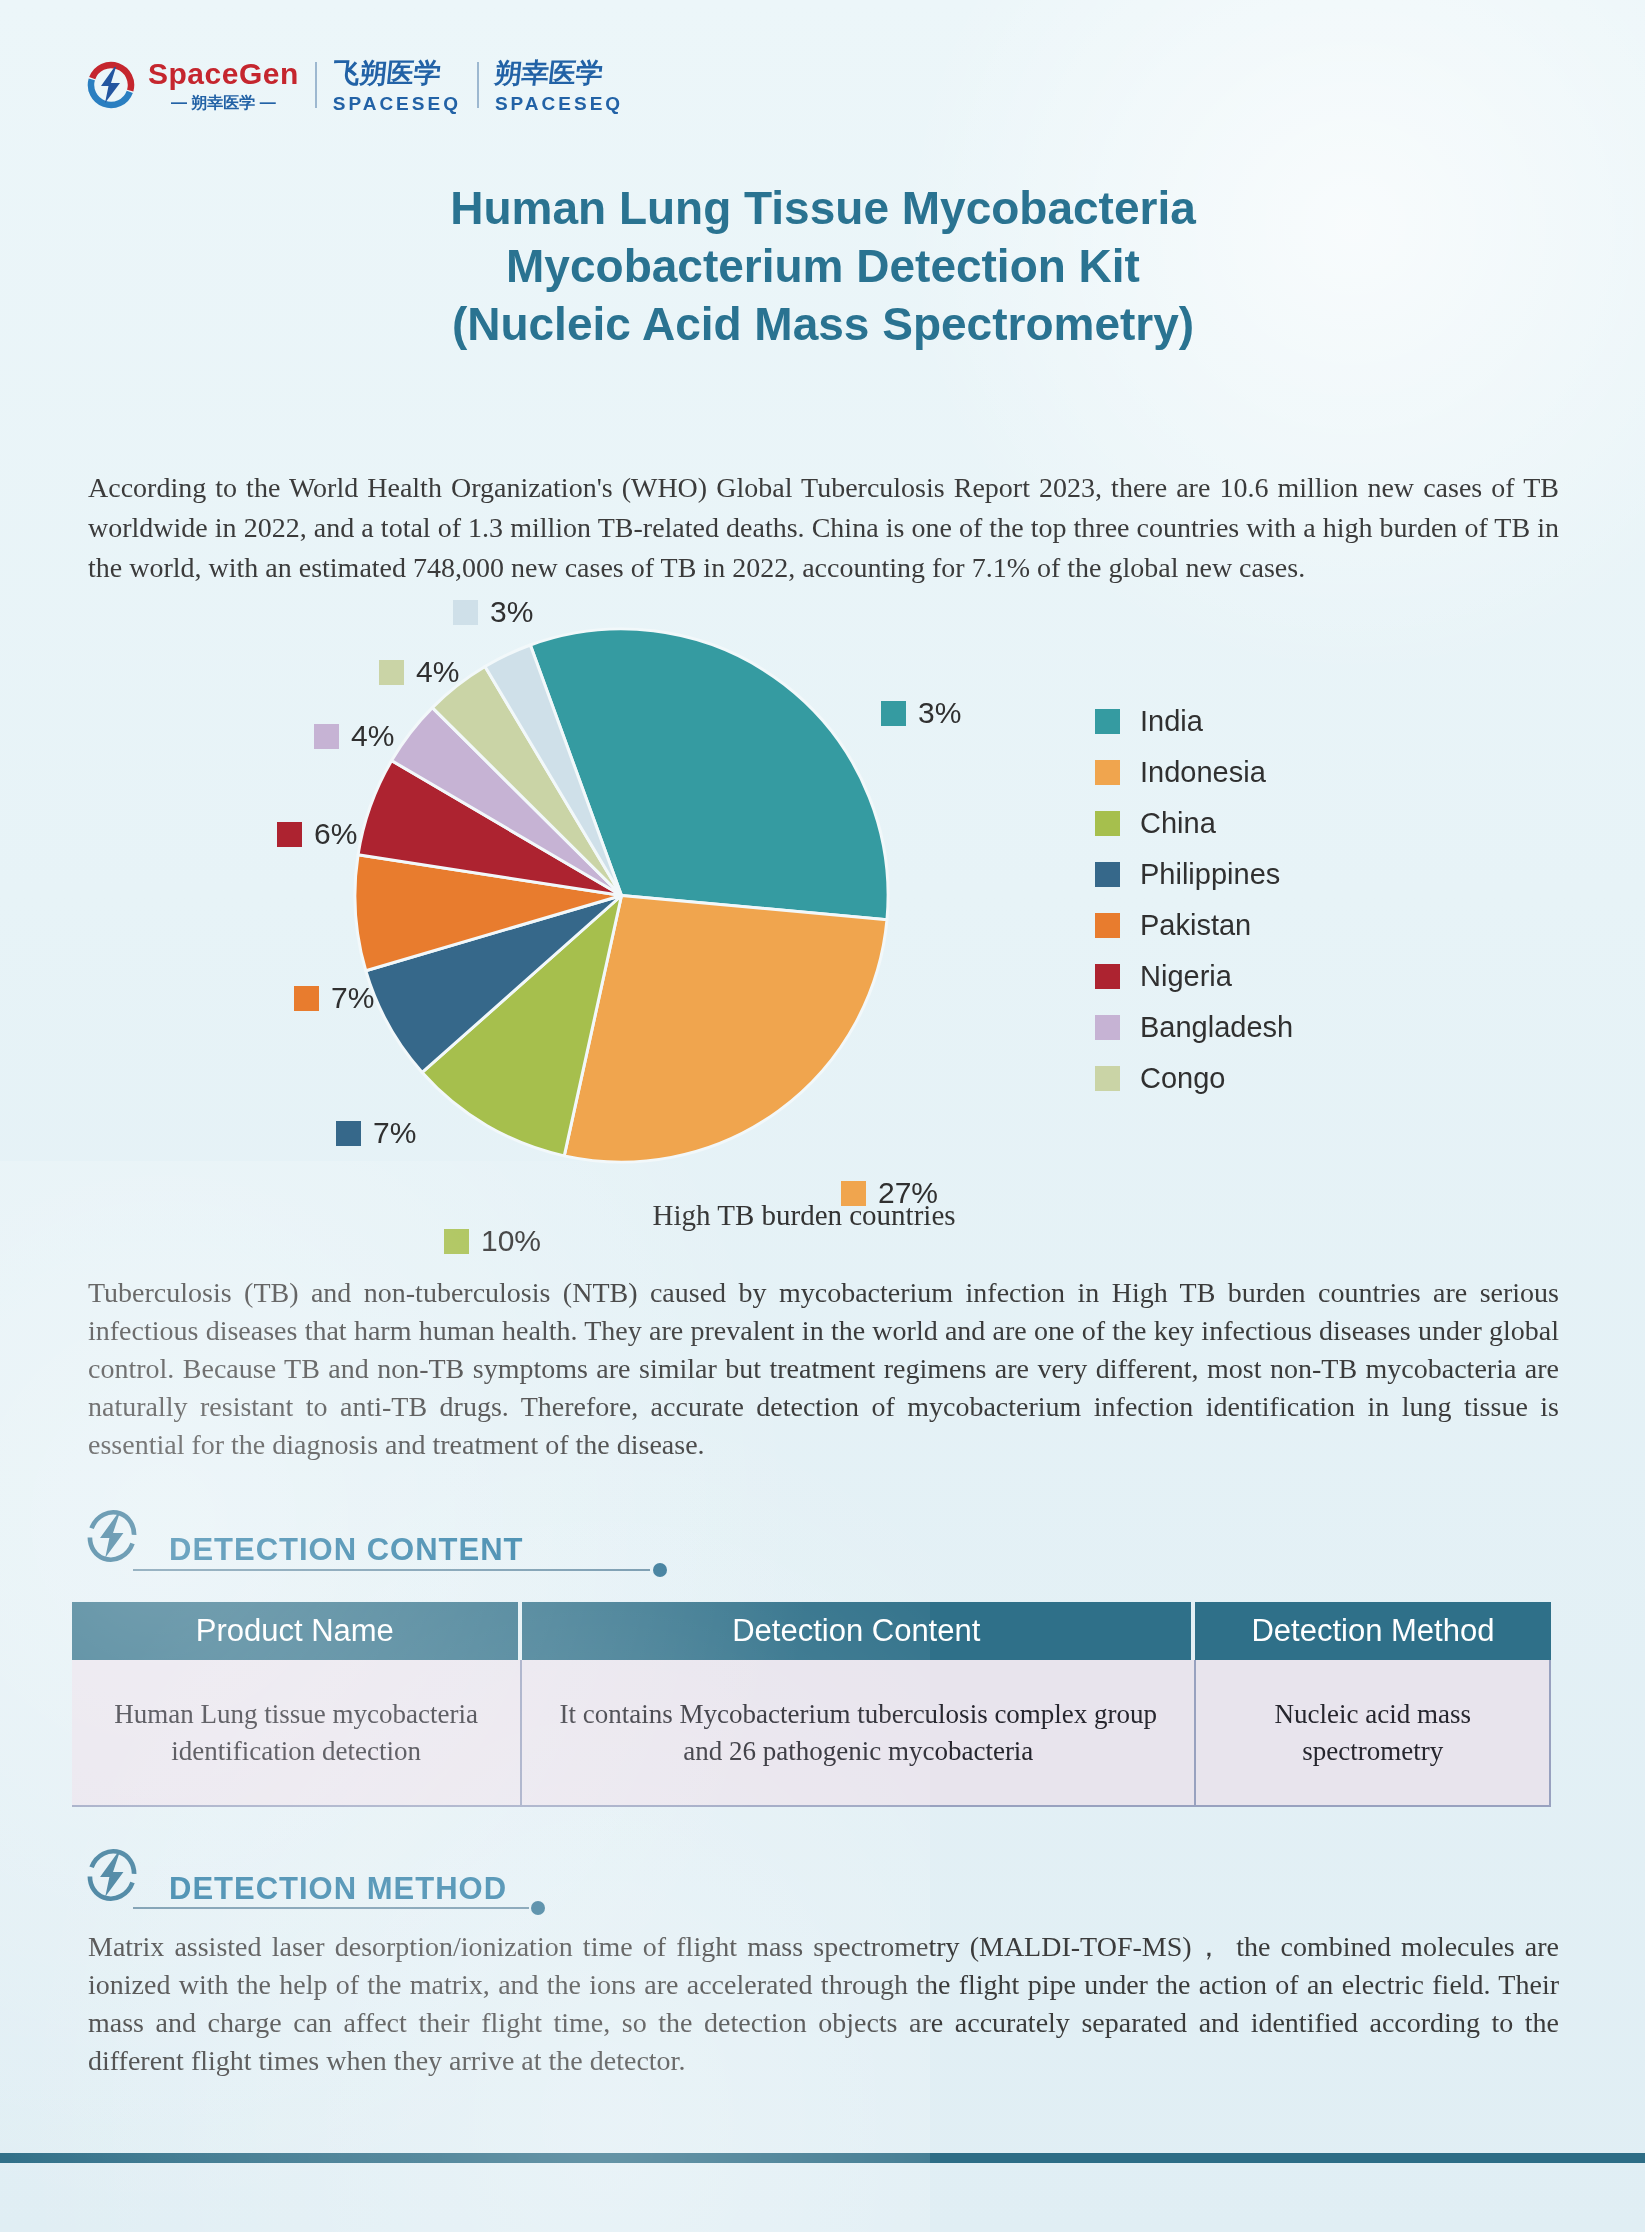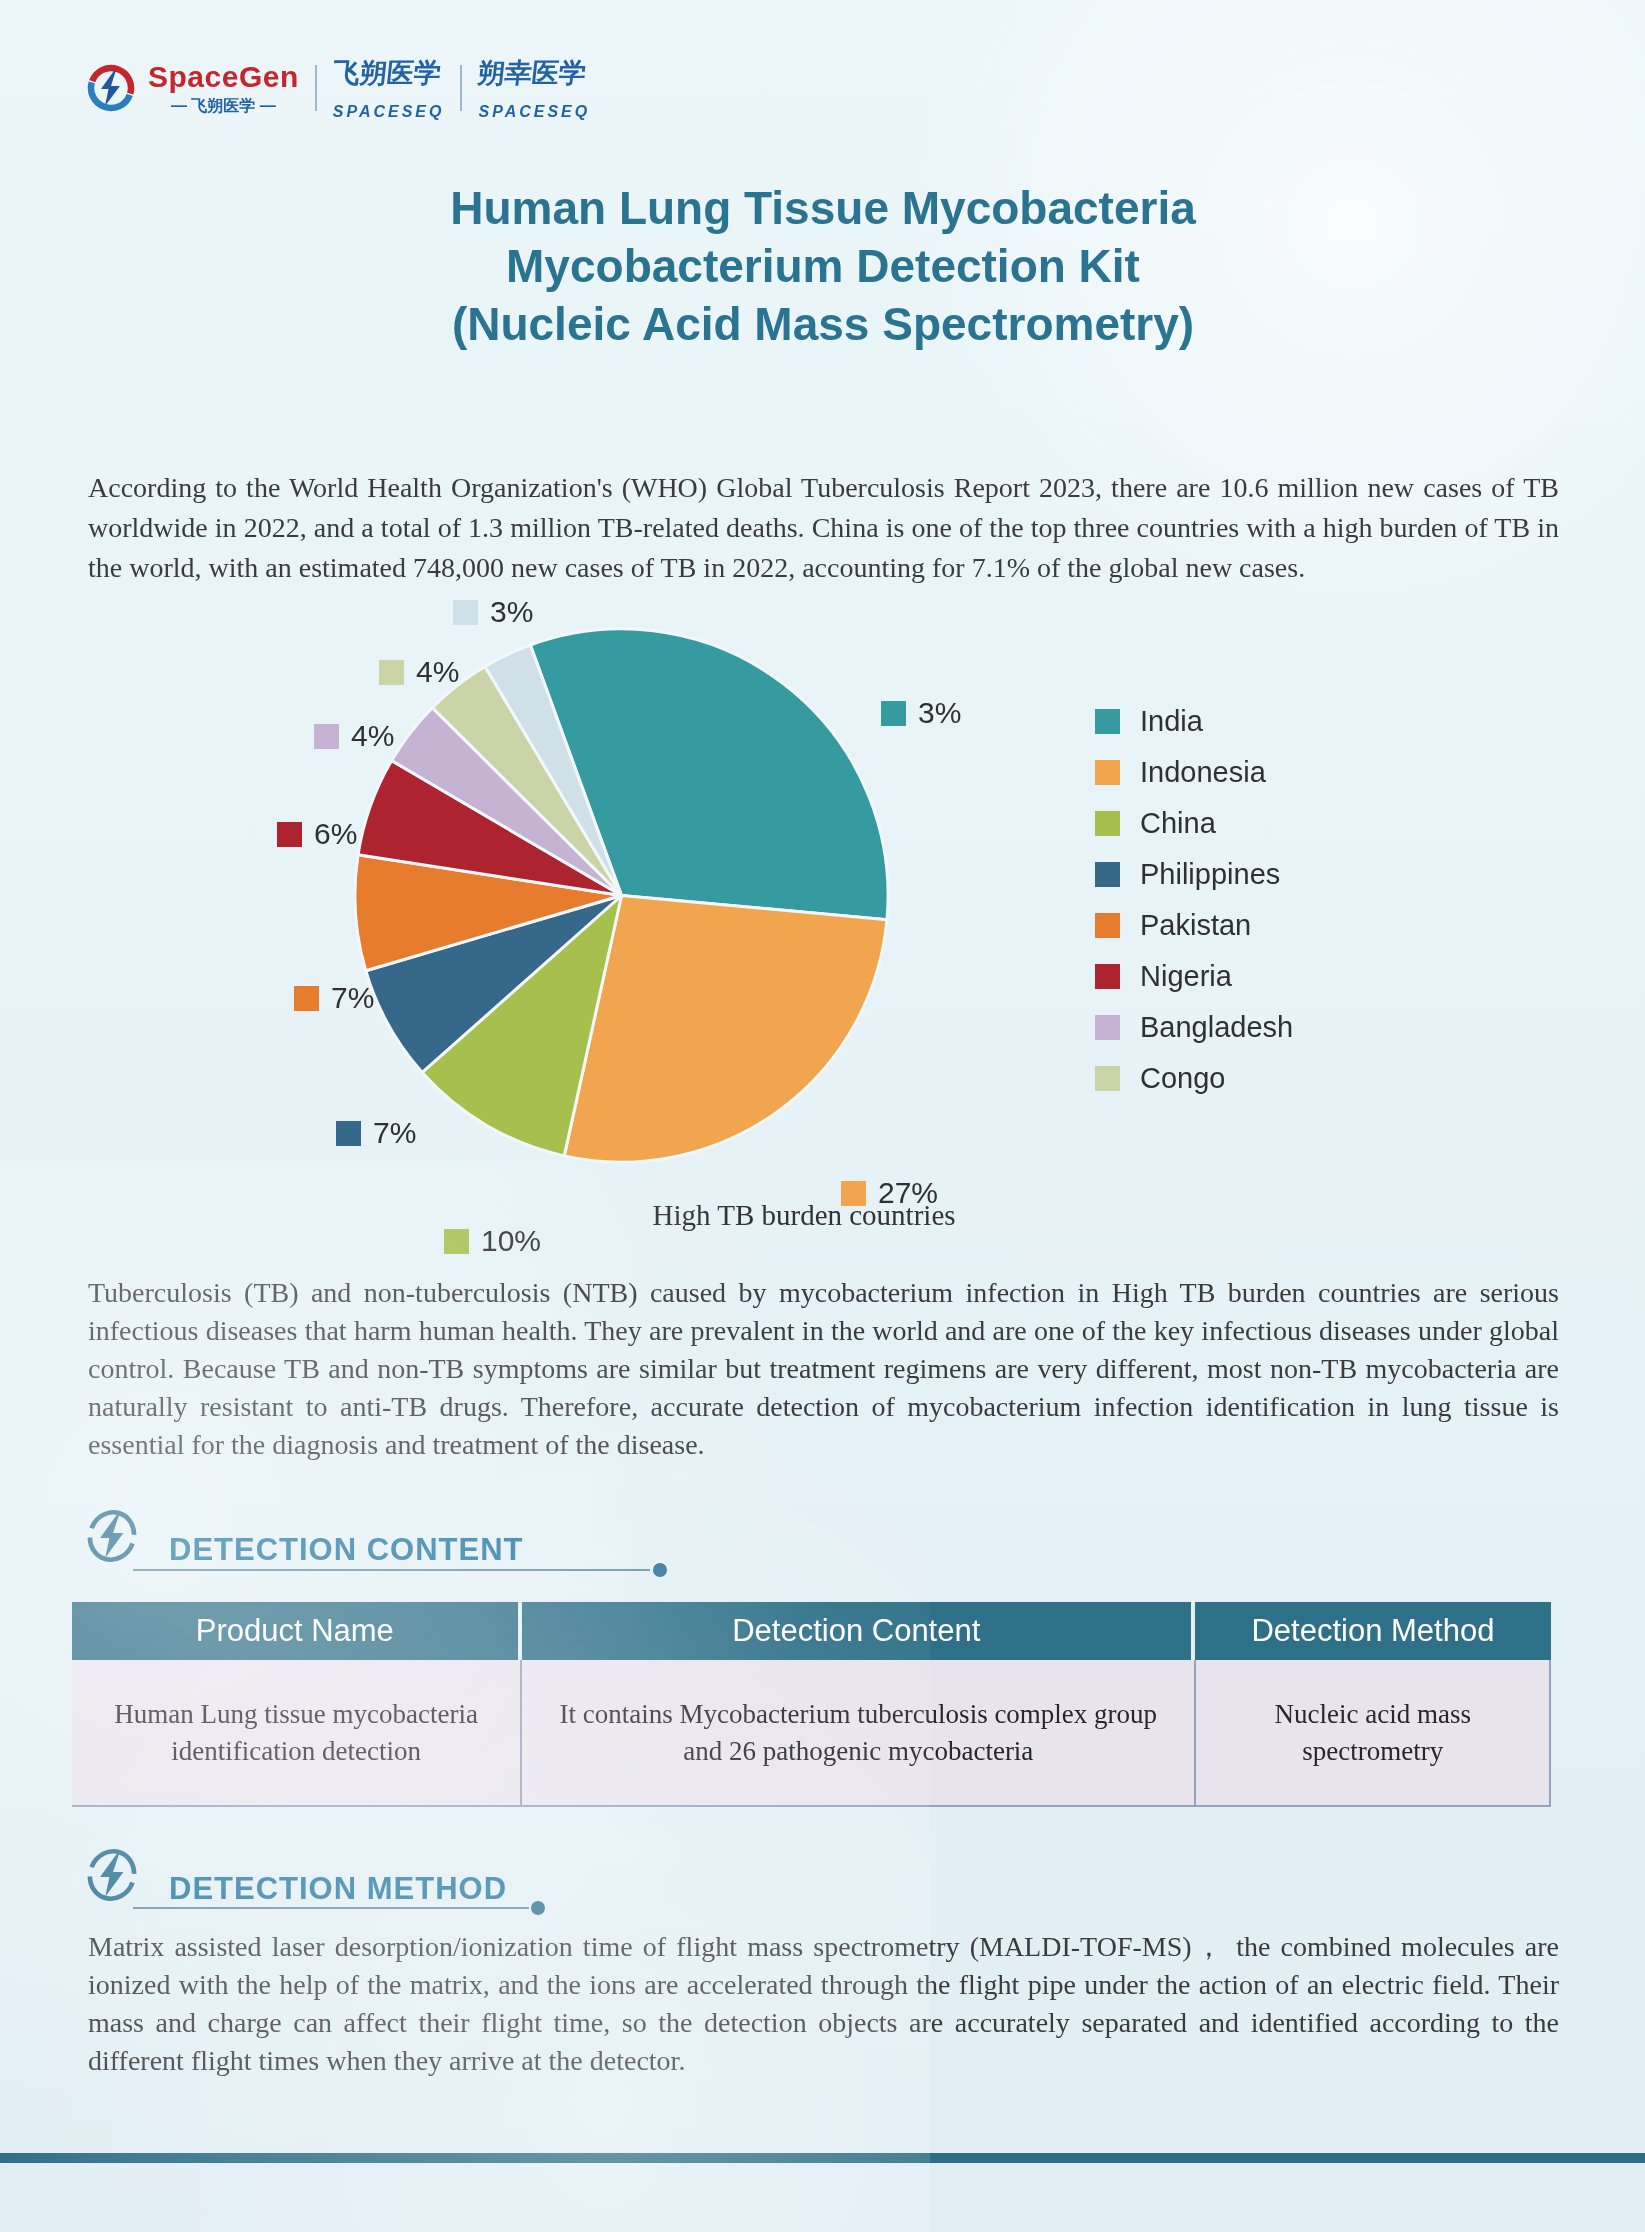--- a/index.html
+++ b/index.html
@@ -24,21 +24,21 @@
   .abs{position:absolute;}
 
   
   .logo-row{left:86px; top:55px; display:flex; align-items:center;}
   .brand-col{margin-left:12px; text-align:center;}
   .brand-name{font-family:"Liberation Sans",sans-serif; font-weight:bold; font-size:30px; color:#c5262e; letter-spacing:0.5px;}
   .brand-sub{font-family:"Liberation Sans",sans-serif; font-size:16px; color:#2262a6; font-weight:bold; margin-top:2px;}
   .logo-divider{width:2px; height:46px; background:#9db8d0; margin:0 16px;}
   .cn-logo{text-align:left;}
   .cn-logo .cn{font-family:"Liberation Sans",sans-serif; font-weight:bold; font-size:27px; color:#2262a6; transform:skewX(-6deg); display:inline-block;}
-  .cn-logo .en{font-family:"Liberation Sans",sans-serif; font-weight:bold; font-size:16px; color:#2262a6; letter-spacing:3px; font-style:italic; margin-top:12px;}
+  .cn-logo .en{font-family:"Liberation Sans",sans-serif; font-weight:bold; font-size:19px; color:#2262a6; letter-spacing:3px; margin-top:2px;}
 
   
   .title{left:0; top:179px; width:100%; text-align:center;
     font-family:"Liberation Sans",sans-serif; font-weight:bold; font-size:46px; line-height:58px; color:#2a7391;}
 
   
   .para{left:88px; width:1471px; font-size:28px; line-height:40px; text-align:justify; color:#3b3b3b;}
   .p-intro{top:456px;margin-top:12px;}
   .p-body{top:1274px; line-height:38px;}
   .p-method{top:1928px; line-height:38px;}
@@ -85,21 +85,21 @@
 <div class="page">
 
   <div class="abs logo-row">
     <svg width="50" height="50" viewBox="0 0 100 100">
       <circle cx="50" cy="50" r="40" fill="none" stroke="#c5262e" stroke-width="13" stroke-dasharray="122 130" transform="rotate(-160 50 50)"></circle>
       <circle cx="50" cy="50" r="40" fill="none" stroke="#2a7fc1" stroke-width="13" stroke-dasharray="122 130" transform="rotate(20 50 50)"></circle>
       <polygon points="57,14 30,52 45,52 38,86 68,46 50,46 60,14" fill="#2456a0"></polygon>
     </svg>
     <div class="brand-col">
       <div class="brand-name">SpaceGen</div>
-      <div class="brand-sub">— 飞朔医学 —</div>
+      <div class="brand-sub">— 朔幸医学 —</div>
     </div>
     <div class="logo-divider"></div>
     <div class="cn-logo">
       <div class="cn">飞朔医学</div>
       <div class="en">SPACESEQ</div>
     </div>
     <div class="logo-divider"></div>
     <div class="cn-logo">
       <div class="cn">朔幸医学</div>
       <div class="en">SPACESEQ</div>

